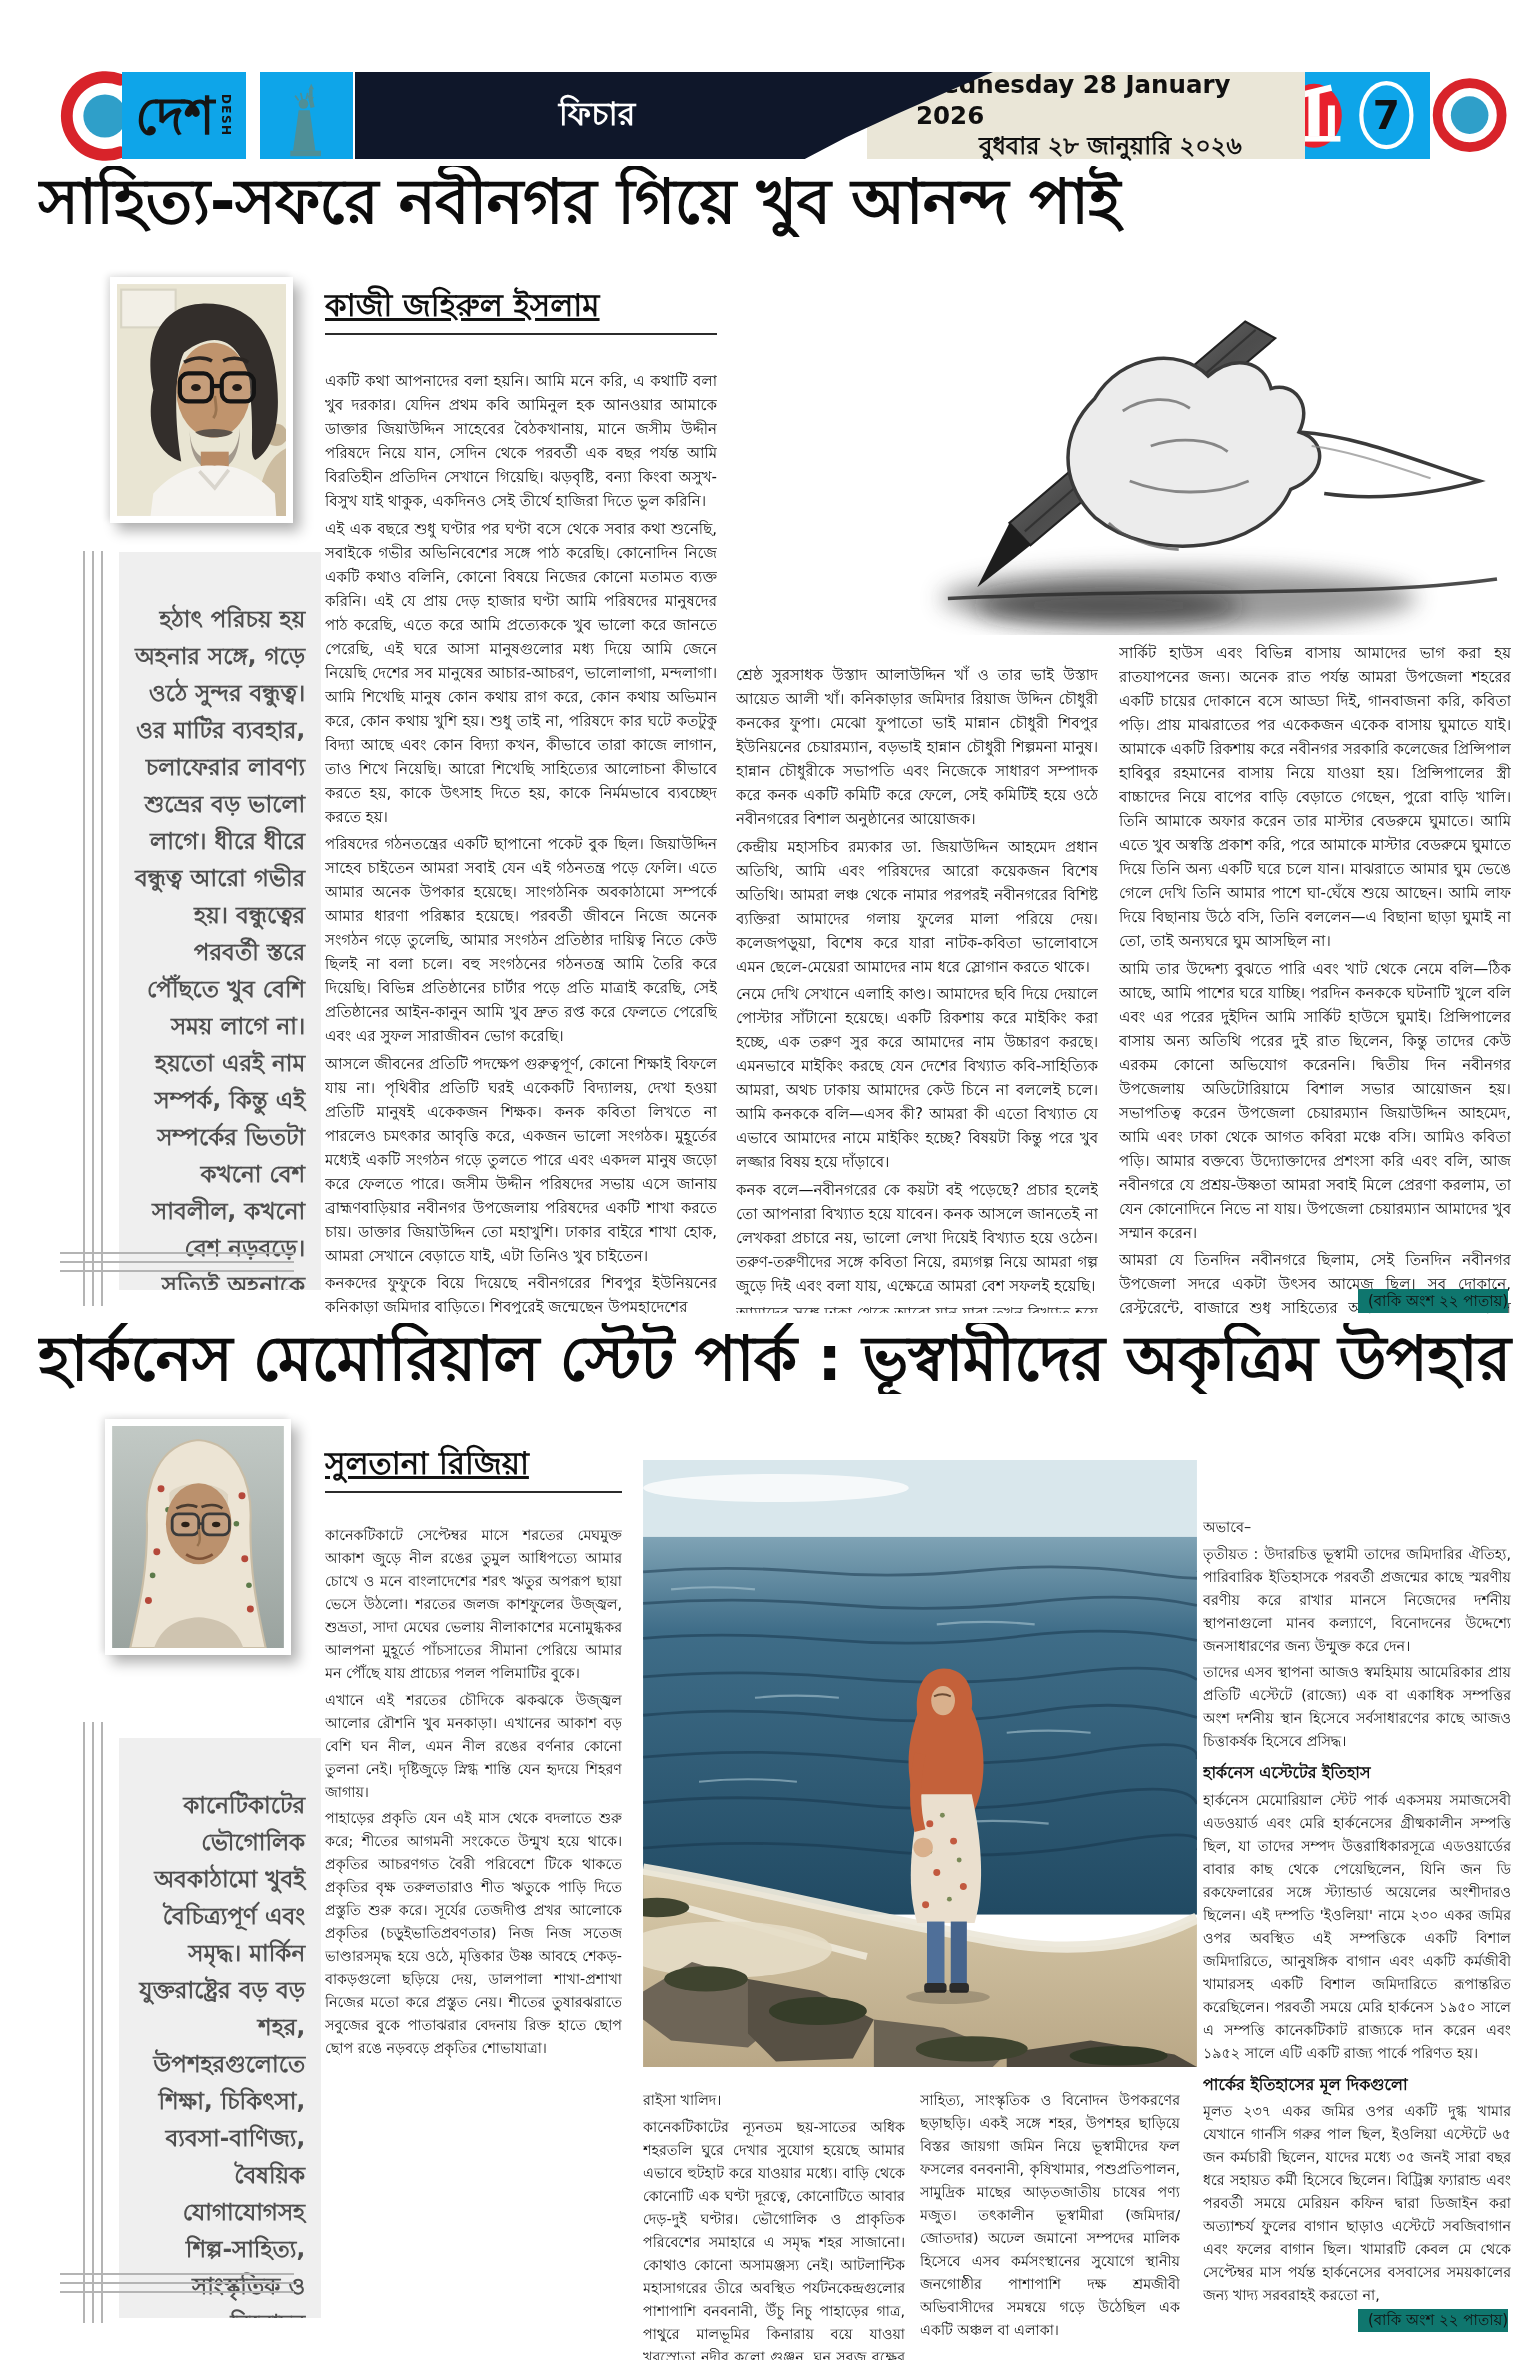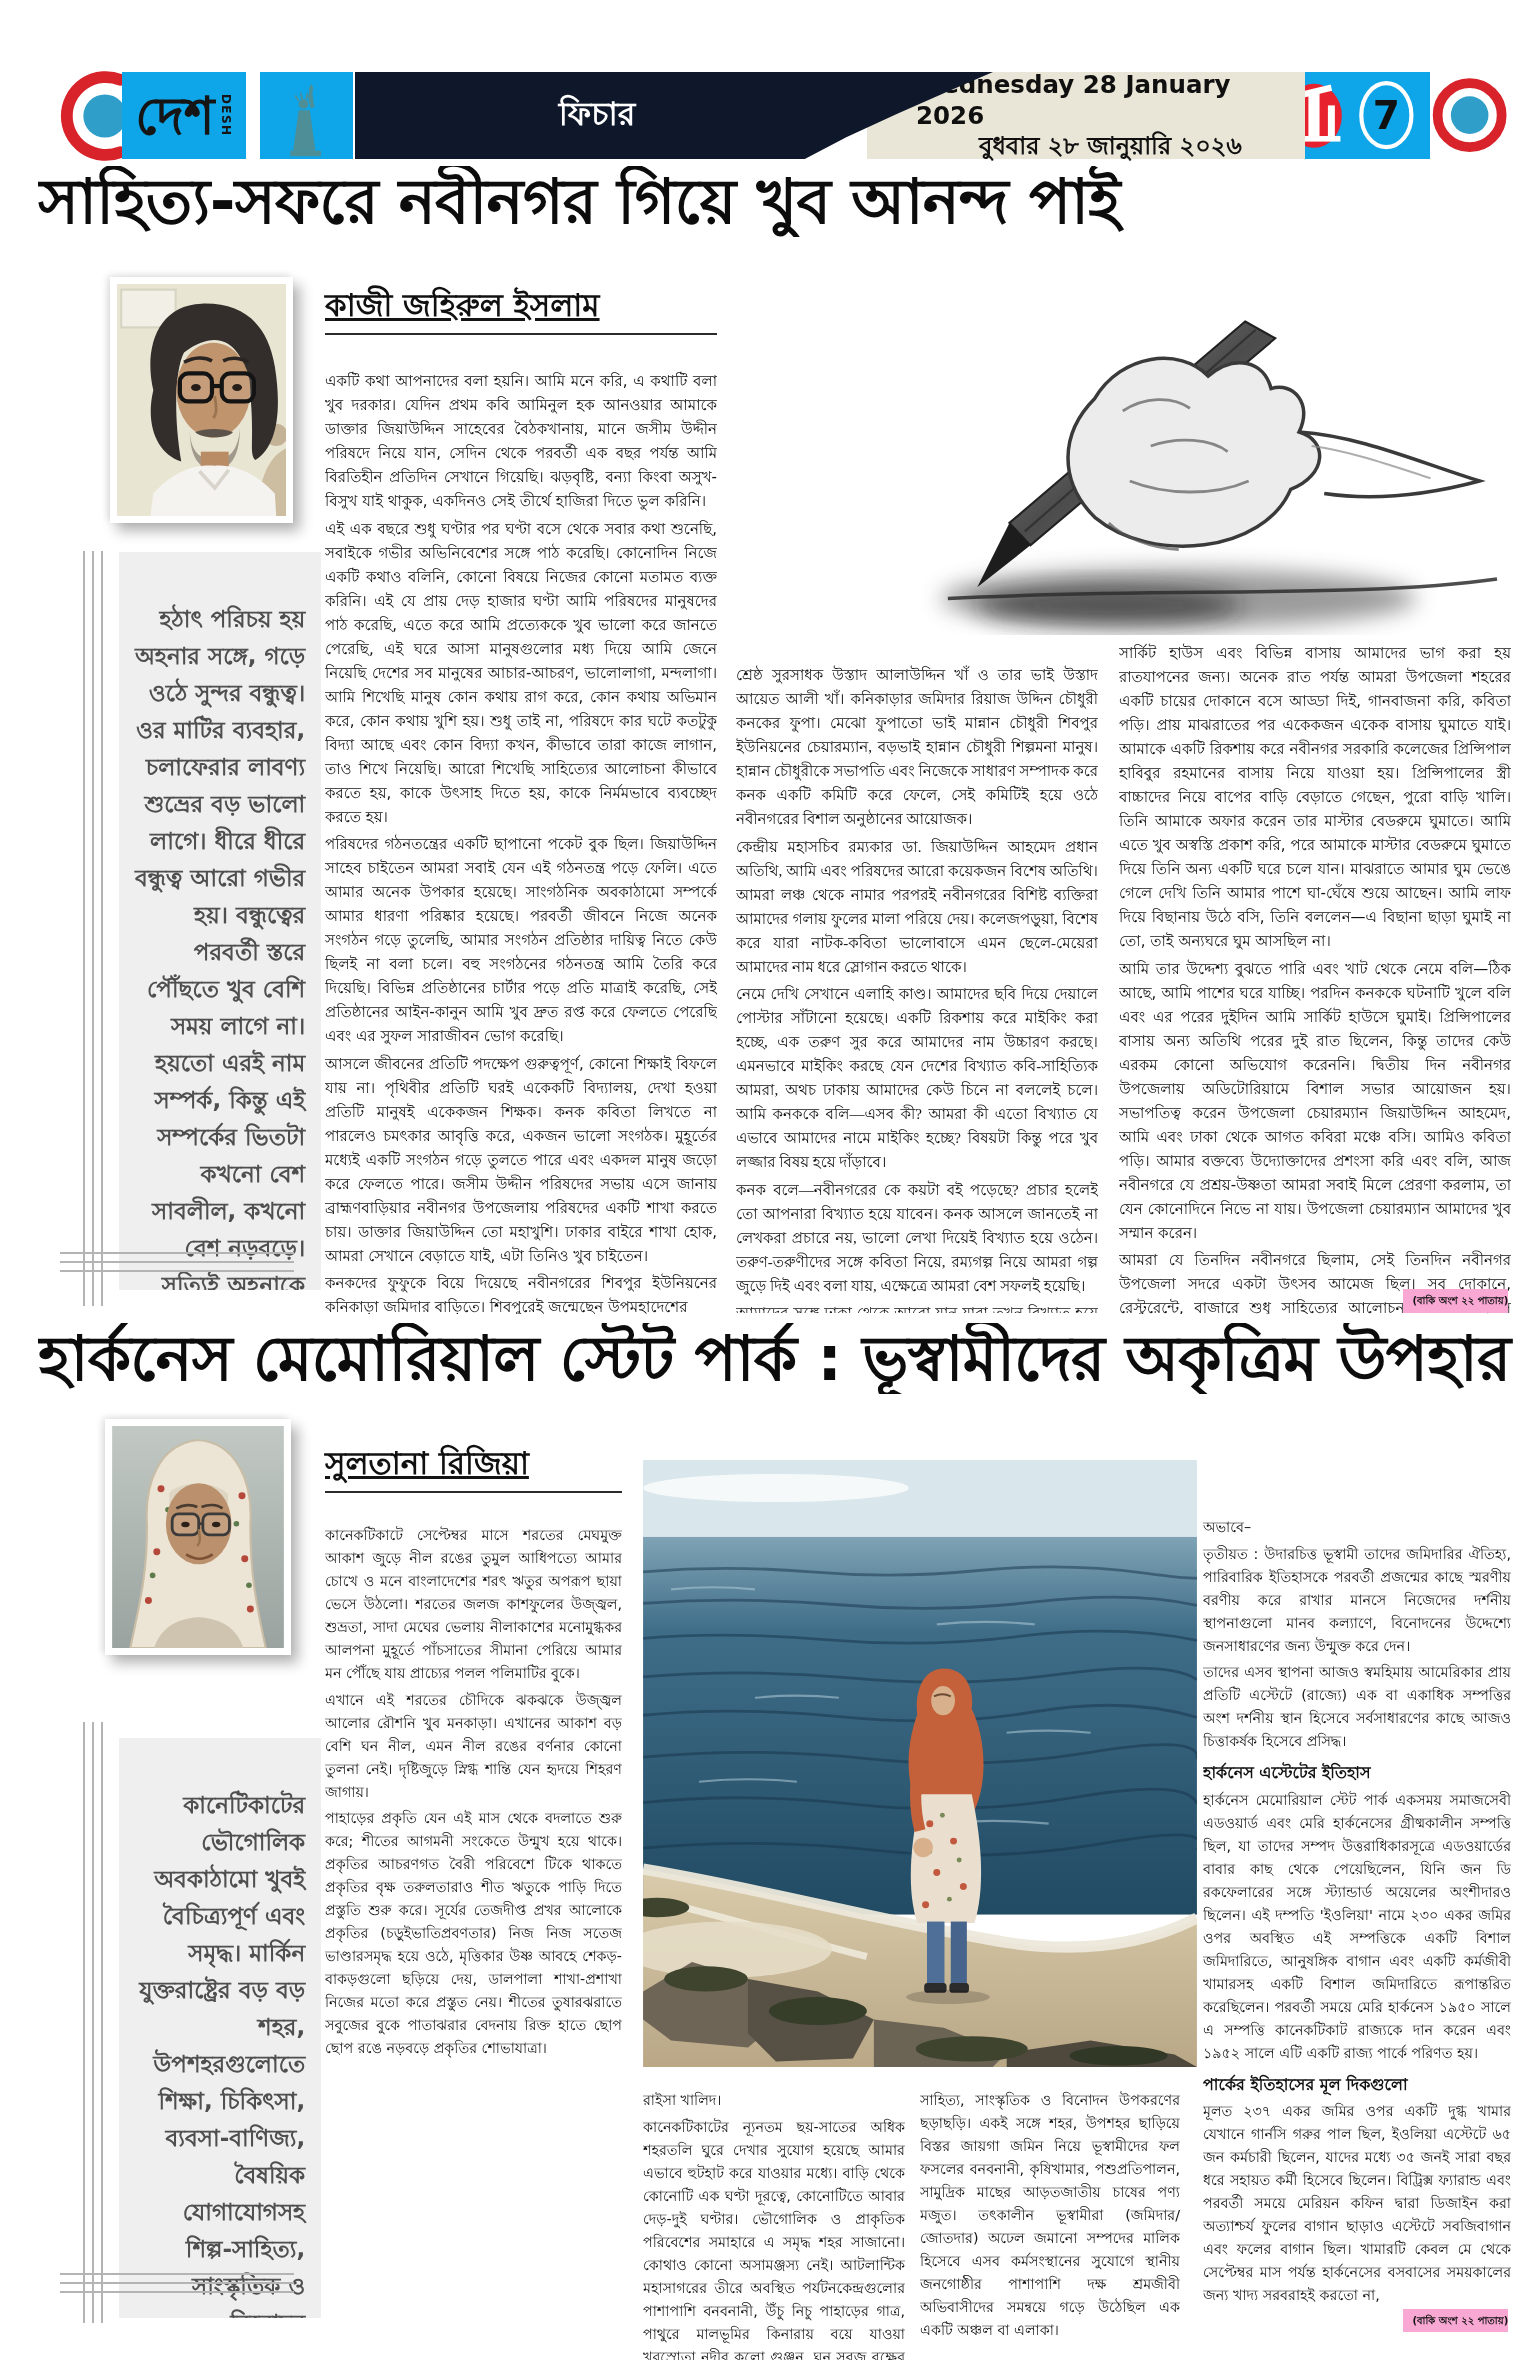--- a/index.html
+++ b/index.html
@@ -26,21 +26,21 @@
     position:absolute;left:38px;width:1475px;overflow:hidden;white-space:nowrap;
     font-size:62px;font-weight:800;color:#0c0c0c;letter-spacing:-0.7px;line-height:1.15;
   }
   .byline{font-size:31px;font-weight:800;color:#101010;line-height:1.1;}
   .byline-rule{height:1.4px;background:#2b2b2b;margin-top:11.2px;}
   
   .col{position:absolute;overflow:hidden;text-align:justify;font-size:15px;line-height:24px;color:#121212;}
   .col p{margin:0 0 3.5px 0;}
   .col h4{margin:8.4px 0 4.2px 0;font-size:16px;font-weight:800;}
   .col.narrow{font-size:14.3px;line-height:23px;}
-  .cont{position:absolute;right:2.8px;bottom:1.4px;font-weight:700;font-size:10px;background:#f9a8d4;padding-left:9.8px;}
+  .cont{position:absolute;right:2.8px;bottom:1.4px;font-weight:400;font-size:15px;background:#0f766e;padding-left:9.8px;}
   .colwrap{position:absolute;text-decoration:underline;}
   
   .quote-panel{
     position:absolute;background:#efefef;color:#4f4f4f;font-weight:700;
     font-size:23px;line-height:37px;text-align:right;padding:49px 15.4px 0 11.2px;overflow:hidden;
   }
   .vlines{position:absolute;width:20px;background:repeating-linear-gradient(90deg,#b4b4b4 0 2.1px,transparent 2.1px 9px);}
   .hlines{position:absolute;height:20px;background:repeating-linear-gradient(180deg,#b4b4b4 0 2.1px,transparent 2.1px 9px);}
   
   .photo-frame{
@@ -165,21 +165,21 @@
   </svg>
 </div>
 
 <div class="col" style="left:325px;top:369px;width:392px;height:945px;">
     <p>একটি কথা আপনাদের বলা হয়নি। আমি মনে করি, এ কথাটি বলা খুব দরকার। যেদিন প্রথম কবি আমিনুল হক আনওয়ার আমাকে ডাক্তার জিয়াউদ্দিন সাহেবের বৈঠকখানায়, মানে জসীম উদ্দীন পরিষদে নিয়ে যান, সেদিন থেকে পরবর্তী এক বছর পর্যন্ত আমি বিরতিহীন প্রতিদিন সেখানে গিয়েছি। ঝড়বৃষ্টি, বন্যা কিংবা অসুখ-বিসুখ যাই থাকুক, একদিনও সেই তীর্থে হাজিরা দিতে ভুল করিনি।</p>
     <p>এই এক বছরে শুধু ঘণ্টার পর ঘণ্টা বসে থেকে সবার কথা শুনেছি, সবাইকে গভীর অভিনিবেশের সঙ্গে পাঠ করেছি। কোনোদিন নিজে একটি কথাও বলিনি, কোনো বিষয়ে নিজের কোনো মতামত ব্যক্ত করিনি। এই যে প্রায় দেড় হাজার ঘণ্টা আমি পরিষদের মানুষদের পাঠ করেছি, এতে করে আমি প্রত্যেককে খুব ভালো করে জানতে পেরেছি, এই ঘরে আসা মানুষগুলোর মধ্য দিয়ে আমি জেনে নিয়েছি দেশের সব মানুষের আচার-আচরণ, ভালোলাগা, মন্দলাগা। আমি শিখেছি মানুষ কোন কথায় রাগ করে, কোন কথায় অভিমান করে, কোন কথায় খুশি হয়। শুধু তাই না, পরিষদে কার ঘটে কতটুকু বিদ্যা আছে এবং কোন বিদ্যা কখন, কীভাবে তারা কাজে লাগান, তাও শিখে নিয়েছি। আরো শিখেছি সাহিত্যের আলোচনা কীভাবে করতে হয়, কাকে উৎসাহ দিতে হয়, কাকে নির্মমভাবে ব্যবচ্ছেদ করতে হয়।</p>
     <p>পরিষদের গঠনতন্ত্রের একটি ছাপানো পকেট বুক ছিল। জিয়াউদ্দিন সাহেব চাইতেন আমরা সবাই যেন এই গঠনতন্ত্র পড়ে ফেলি। এতে আমার অনেক উপকার হয়েছে। সাংগঠনিক অবকাঠামো সম্পর্কে আমার ধারণা পরিষ্কার হয়েছে। পরবর্তী জীবনে নিজে অনেক সংগঠন গড়ে তুলেছি, আমার সংগঠন প্রতিষ্ঠার দায়িত্ব নিতে কেউ ছিলই না বলা চলে। বহু সংগঠনের গঠনতন্ত্র আমি তৈরি করে দিয়েছি। বিভিন্ন প্রতিষ্ঠানের চার্টার পড়ে প্রতি মাত্রাই করেছি, সেই প্রতিষ্ঠানের আইন-কানুন আমি খুব দ্রুত রপ্ত করে ফেলতে পেরেছি এবং এর সুফল সারাজীবন ভোগ করেছি।</p>
     <p>আসলে জীবনের প্রতিটি পদক্ষেপ গুরুত্বপূর্ণ, কোনো শিক্ষাই বিফলে যায় না। পৃথিবীর প্রতিটি ঘরই একেকটি বিদ্যালয়, দেখা হওয়া প্রতিটি মানুষই একেকজন শিক্ষক। কনক কবিতা লিখতে না পারলেও চমৎকার আবৃত্তি করে, একজন ভালো সংগঠক। মুহূর্তের মধ্যেই একটি সংগঠন গড়ে তুলতে পারে এবং একদল মানুষ জড়ো করে ফেলতে পারে। জসীম উদ্দীন পরিষদের সভায় এসে জানায় ব্রাহ্মণবাড়িয়ার নবীনগর উপজেলায় পরিষদের একটি শাখা করতে চায়। ডাক্তার জিয়াউদ্দিন তো মহাখুশি। ঢাকার বাইরে শাখা হোক, আমরা সেখানে বেড়াতে যাই, এটা তিনিও খুব চাইতেন।</p>
     <p>কনকদের ফুফুকে বিয়ে দিয়েছে নবীনগরের শিবপুর ইউনিয়নের কনিকাড়া জমিদার বাড়িতে। শিবপুরেই জন্মেছেন উপমহাদেশের</p>
   </div>
-<div class="col" style="left:736px;top:663px;width:362px;height:650px;font-family:Liberation Serif, serif;">
+<div class="col" style="left:736px;top:663px;width:362px;height:650px;">
     <p>শ্রেষ্ঠ সুরসাধক উস্তাদ আলাউদ্দিন খাঁ ও তার ভাই উস্তাদ আয়েত আলী খাঁ। কনিকাড়ার জমিদার রিয়াজ উদ্দিন চৌধুরী কনকের ফুপা। মেঝো ফুপাতো ভাই মান্নান চৌধুরী শিবপুর ইউনিয়নের চেয়ারম্যান, বড়ভাই হান্নান চৌধুরী শিল্পমনা মানুষ। হান্নান চৌধুরীকে সভাপতি এবং নিজেকে সাধারণ সম্পাদক করে কনক একটি কমিটি করে ফেলে, সেই কমিটিই হয়ে ওঠে নবীনগরের বিশাল অনুষ্ঠানের আয়োজক।</p>
     <p>কেন্দ্রীয় মহাসচিব রম্যকার ডা. জিয়াউদ্দিন আহমেদ প্রধান অতিথি, আমি এবং পরিষদের আরো কয়েকজন বিশেষ অতিথি। আমরা লঞ্চ থেকে নামার পরপরই নবীনগরের বিশিষ্ট ব্যক্তিরা আমাদের গলায় ফুলের মালা পরিয়ে দেয়। কলেজপড়ুয়া, বিশেষ করে যারা নাটক-কবিতা ভালোবাসে এমন ছেলে-মেয়েরা আমাদের নাম ধরে স্লোগান করতে থাকে।</p>
     <p>নেমে দেখি সেখানে এলাহি কাণ্ড। আমাদের ছবি দিয়ে দেয়ালে পোস্টার সাঁটানো হয়েছে। একটি রিকশায় করে মাইকিং করা হচ্ছে, এক তরুণ সুর করে আমাদের নাম উচ্চারণ করছে। এমনভাবে মাইকিং করছে যেন দেশের বিখ্যাত কবি-সাহিত্যিক আমরা, অথচ ঢাকায় আমাদের কেউ চিনে না বললেই চলে। আমি কনককে বলি—এসব কী? আমরা কী এতো বিখ্যাত যে এভাবে আমাদের নামে মাইকিং হচ্ছে? বিষয়টা কিন্তু পরে খুব লজ্জার বিষয় হয়ে দাঁড়াবে।</p>
     <p>কনক বলে—নবীনগরের কে কয়টা বই পড়েছে? প্রচার হলেই তো আপনারা বিখ্যাত হয়ে যাবেন। কনক আসলে জানতেই না লেখকরা প্রচারে নয়, ভালো লেখা দিয়েই বিখ্যাত হয়ে ওঠেন। তরুণ-তরুণীদের সঙ্গে কবিতা নিয়ে, রম্যগল্প নিয়ে আমরা গল্প জুড়ে দিই এবং বলা যায়, এক্ষেত্রে আমরা বেশ সফলই হয়েছি।</p>
     <p>আমাদের সঙ্গে ঢাকা থেকে আরো যান যারা তখন বিখ্যাত হয়ে উঠছিলেন তারা হচ্ছেন—আলাউদ্দিন, সাদিদ আজাদ, শহীদুল্লাহ সবুজ, আহসান হাবীব পিয়াল, গোলাম মোক্তাদির ভাপস এবং হেলাল মাহমুদ।</p>
   </div>
 <div class="col" style="left:1119px;top:641px;width:392px;height:673px;">
   <div class="cont">(বাকি অংশ ২২ পাতায়)</div>
 <p>সার্কিট হাউস এবং বিভিন্ন বাসায় আমাদের ভাগ করা হয় রাতযাপনের জন্য। অনেক রাত পর্যন্ত আমরা উপজেলা শহরের একটি চায়ের দোকানে বসে আড্ডা দিই, গানবাজনা করি, কবিতা পড়ি। প্রায় মাঝরাতের পর একেকজন একেক বাসায় ঘুমাতে যাই। আমাকে একটি রিকশায় করে নবীনগর সরকারি কলেজের প্রিন্সিপাল হাবিবুর রহমানের বাসায় নিয়ে যাওয়া হয়। প্রিন্সিপালের স্ত্রী বাচ্চাদের নিয়ে বাপের বাড়ি বেড়াতে গেছেন, পুরো বাড়ি খালি। তিনি আমাকে অফার করেন তার মাস্টার বেডরুমে ঘুমাতে। আমি এতে খুব অস্বস্তি প্রকাশ করি, পরে আমাকে মাস্টার বেডরুমে ঘুমাতে দিয়ে তিনি অন্য একটি ঘরে চলে যান। মাঝরাতে আমার ঘুম ভেঙে গেলে দেখি তিনি আমার পাশে ঘা-ঘেঁষে শুয়ে আছেন। আমি লাফ দিয়ে বিছানায় উঠে বসি, তিনি বললেন—এ বিছানা ছাড়া ঘুমাই না তো, তাই অন্যঘরে ঘুম আসছিল না।</p>
     <p>আমি তার উদ্দেশ্য বুঝতে পারি এবং খাট থেকে নেমে বলি—ঠিক আছে, আমি পাশের ঘরে যাচ্ছি। পরদিন কনককে ঘটনাটি খুলে বলি এবং এর পরের দুইদিন আমি সার্কিট হাউসে ঘুমাই। প্রিন্সিপালের বাসায় অন্য অতিথি পরের দুই রাত ছিলেন, কিন্তু তাদের কেউ এরকম কোনো অভিযোগ করেননি। দ্বিতীয় দিন নবীনগর উপজেলায় অডিটোরিয়ামে বিশাল সভার আয়োজন হয়। সভাপতিত্ব করেন উপজেলা চেয়ারম্যান জিয়াউদ্দিন আহমেদ, আমি এবং ঢাকা থেকে আগত কবিরা মঞ্চে বসি। আমিও কবিতা পড়ি। আমার বক্তব্যে উদ্যোক্তাদের প্রশংসা করি এবং বলি, আজ নবীনগরে যে প্রশ্রয়-উষ্ণতা আমরা সবাই মিলে প্রেরণা করলাম, তা যেন কোনোদিনে নিভে না যায়। উপজেলা চেয়ারম্যান আমাদের খুব সম্মান করেন।</p>

